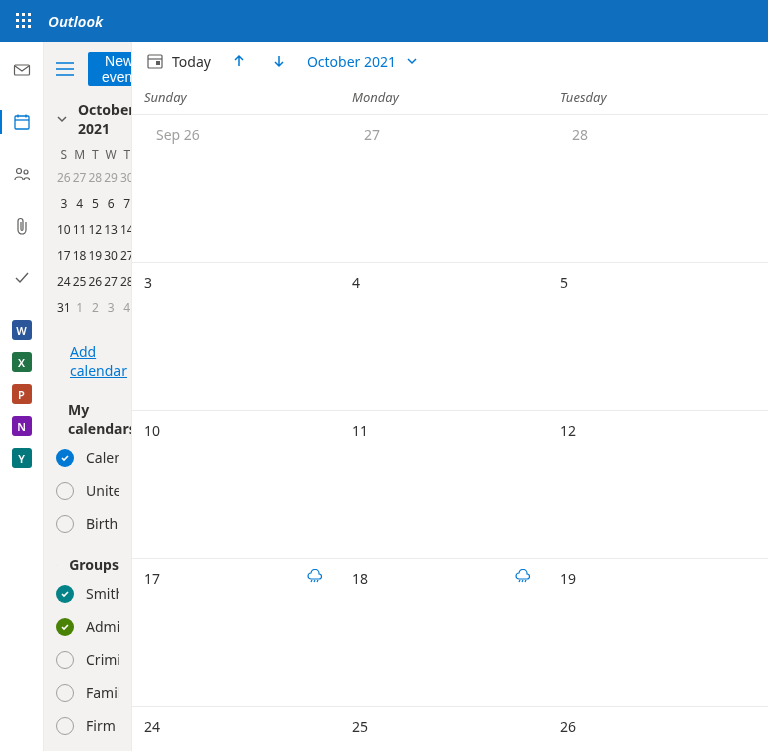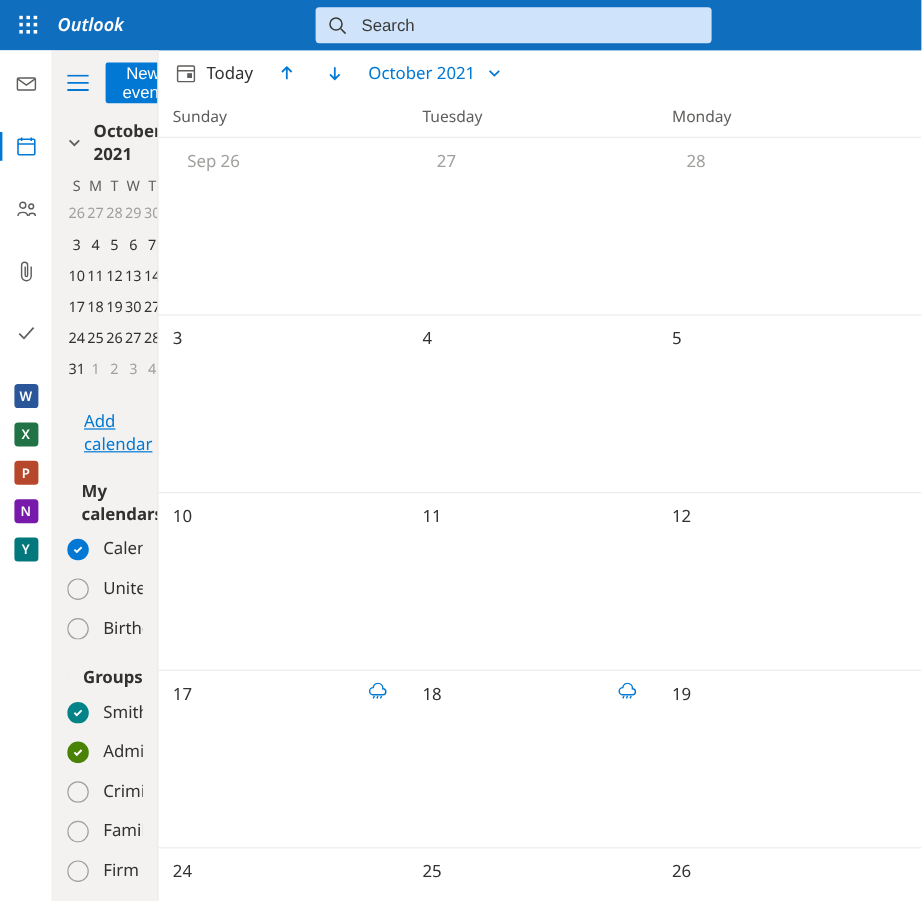--- a/index.html
+++ b/index.html
@@ -59,21 +59,21 @@
 
   
   .main{flex:1;display:flex;flex-direction:column;}
   .cmdbar{height:38px;display:flex;align-items:center;gap:16px;padding:0 14px;}
   .cmd-today{display:flex;gap:8px;color:var(--text);cursor:pointer;font-size:14px;}
   .cmd-icobtn{width:24px;height:24px;display:flex;align-items:center;justify-content:center;cursor:pointer;}
   .cmd-month{display:flex;align-items:center;gap:10px;color:var(--blue);cursor:pointer;font-size:14px;}
 
   .calgrid{flex:1;overflow:hidden;}
   .dayhead{display:flex;padding:0 0 0 12px;}
-  .dayhead div{flex:0 0 208px;color:var(--text-secondary);font-size:13px;padding:8px 0;}
+  .dayhead div{flex:0 0 208px;color:var(--text-secondary);font-size:13px;padding:8px 0;font-style:italic;}
   .week{display:flex;border-top:1px solid var(--border);height:148px;}
   .week .cell{flex:0 0 208px;padding:10px 12px;font-size:14px;position:relative;}
   .week .cell.mute{color:var(--muted);padding-left:24px;}
   .forecast{position:absolute;top:10px;right:16px;}
 
   svg{display:block;}
 </style>
 </head>
 <body>
 
@@ -87,29 +87,20 @@
           <rect width="3" height="3" x="0" y="6"></rect>
           <rect width="3" height="3" x="6" y="6"></rect>
           <rect width="3" height="3" x="12" y="6"></rect>
           <rect width="3" height="3" x="0" y="12"></rect>
           <rect width="3" height="3" x="6" y="12"></rect>
           <rect width="3" height="3" x="12" y="12"></rect>
         </g>
     </svg>
   </div>
   <div class="brand">Outlook</div>
-  <div class="search-wrap">
-    <div class="search">
-      <svg width="16" height="16" viewBox="0 0 16 16">
-          <circle cx="7" cy="7" r="5" stroke="#3b3a39" stroke-width="1.3" fill="none"></circle>
-          <line x1="11" y1="11" x2="15" y2="15" stroke="#3b3a39" stroke-width="1.3"></line>
-        </svg>
-      <input type="text" placeholder="Search" style="">
-    </div>
-  </div>
 </div>
 
 <div class="shell">
 
   <div class="apprail">
     <div class="rail-item">
       <svg width="18" height="18" viewBox="0 0 18 18">
           <rect x="1.5" y="4" width="15" height="10" rx="1" fill="none" stroke="#605e5c" stroke-width="1.2"></rect>
           <path d="M2 5 L9 10 L16 5" fill="none" stroke="#605e5c" stroke-width="1.2"></path>
         </svg>
@@ -334,22 +325,22 @@
         <span>October 2021</span>
         <svg width="12" height="12" viewBox="0 0 12 12">
             <path d="M2 4 L6 8 L10 4" fill="none" stroke="#0078d4" stroke-width="1.5"></path>
           </svg>
       </div>
     </div>
 
     <div class="calgrid">
       <div class="dayhead" id="dayhead">
           <div>Sunday</div>
+          <div>Monday</div>
           <div>Tuesday</div>
-          <div>Monday</div>
         </div>
       <div id="weeks">
           <div class="week">
             <div class="cell mute"><span>Sep 26</span></div>
             <div class="cell mute"><span>27</span></div>
             <div class="cell mute"><span>28</span></div>
           </div>
           <div class="week">
             <div class="cell"><span>3</span></div>
             <div class="cell"><span>4</span></div>

